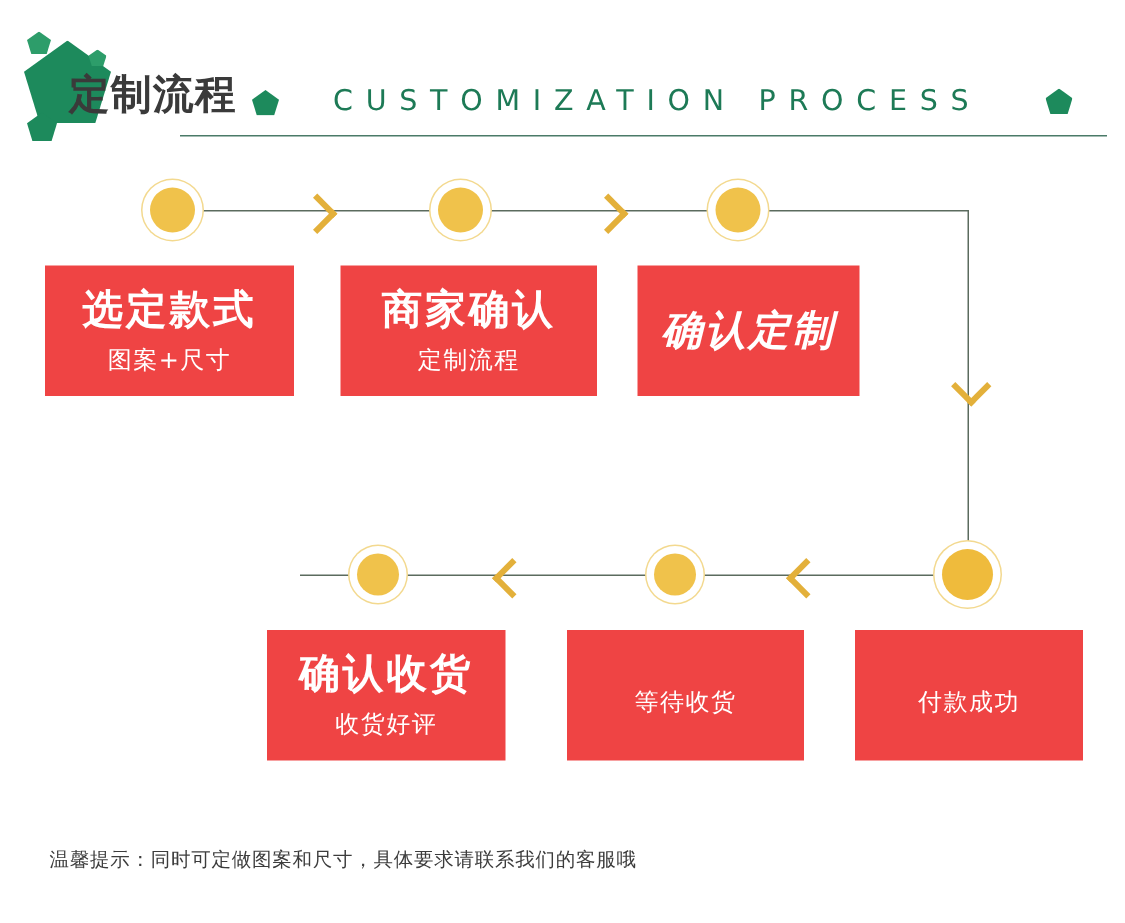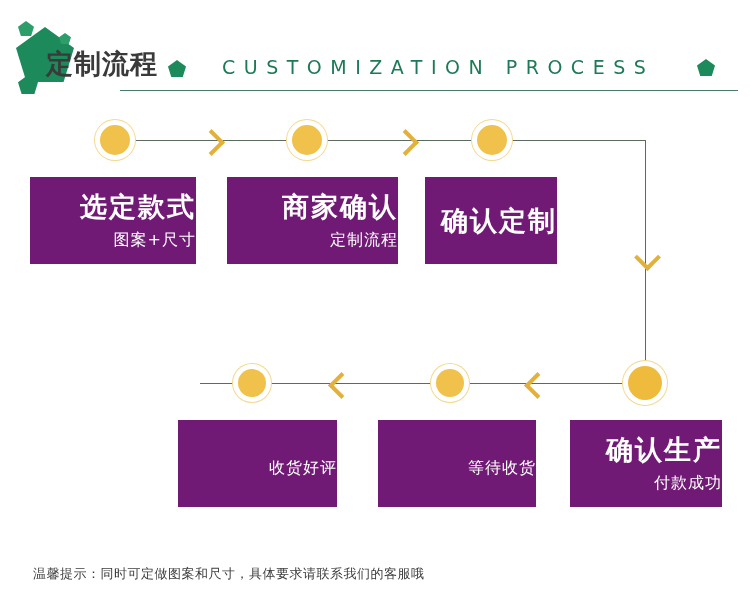--- a/index.html
+++ b/index.html
@@ -105,46 +105,46 @@
   #node-1 { left: 100px; top: 125px; width: 30px; height: 30px; }
   #node-2 { left: 292px; top: 125px; width: 30px; height: 30px; }
   #node-3 { left: 477px; top: 125px; width: 30px; height: 30px; }
   #node-4 { left: 238px; top: 369px; width: 28px; height: 28px; }
   #node-5 { left: 436px; top: 369px; width: 28px; height: 28px; }
   #node-6 { left: 628px; top: 366px; width: 34px; height: 34px; }
 
   
   .box {
     position: absolute;
-    background: #701a75;
+    background: #ef4444;
     box-sizing: border-box;
     display: flex;
     flex-direction: column;
-    align-items: flex-end;
+    align-items: center;
     justify-content: center;
   }
   .box-title {
     color: #ffffff;
     font-size: 27px;
     font-weight: bold;
     letter-spacing: 2px;
     line-height: 1.15;
     white-space: nowrap;
   }
   .box-sub {
     color: #ffffff;
     font-size: 16px;
     letter-spacing: 1px;
     line-height: 1.2;
     margin-top: 8px;
     white-space: nowrap;
   }
   #box-1 { left: 30px;  top: 177px; width: 166px; height: 87px; }
   #box-2 { left: 227px; top: 177px; width: 171px; height: 87px; }
-  #box-3 { left: 425px; top: 177px; width: 132px; height: 87px; }
+  #box-3 { left: 425px; top: 177px; width: 148px; height: 87px; font-style: italic; }
   #box-4 { left: 178px; top: 420px; width: 159px; height: 87px; }
   #box-5 { left: 378px; top: 420px; width: 158px; height: 87px; }
   #box-6 { left: 570px; top: 420px; width: 152px; height: 87px; }
 
   
   #footer {
     position: absolute;
     left: 33px; top: 567px;
     font-size: 13px;
     color: #3c3c3c;
@@ -191,23 +191,23 @@
   <div class="box-sub">图案+尺寸</div>
 </div>
 <div class="box" id="box-2">
   <div class="box-title">商家确认</div>
   <div class="box-sub">定制流程</div>
 </div>
 <div class="box" id="box-3">
   <div class="box-title">确认定制</div>
 </div>
 <div class="box" id="box-6">
-  <div class="box-title">确认生产</div>
   <div class="box-sub">付款成功</div>
 </div>
 <div class="box" id="box-5">
   <div class="box-sub">等待收货</div>
 </div>
 <div class="box" id="box-4">
+  <div class="box-title">确认收货</div>
   <div class="box-sub">收货好评</div>
 </div>
 
 <div id="footer">温馨提示：同时可定做图案和尺寸，具体要求请联系我们的客服哦</div>
 
 </body></html>

